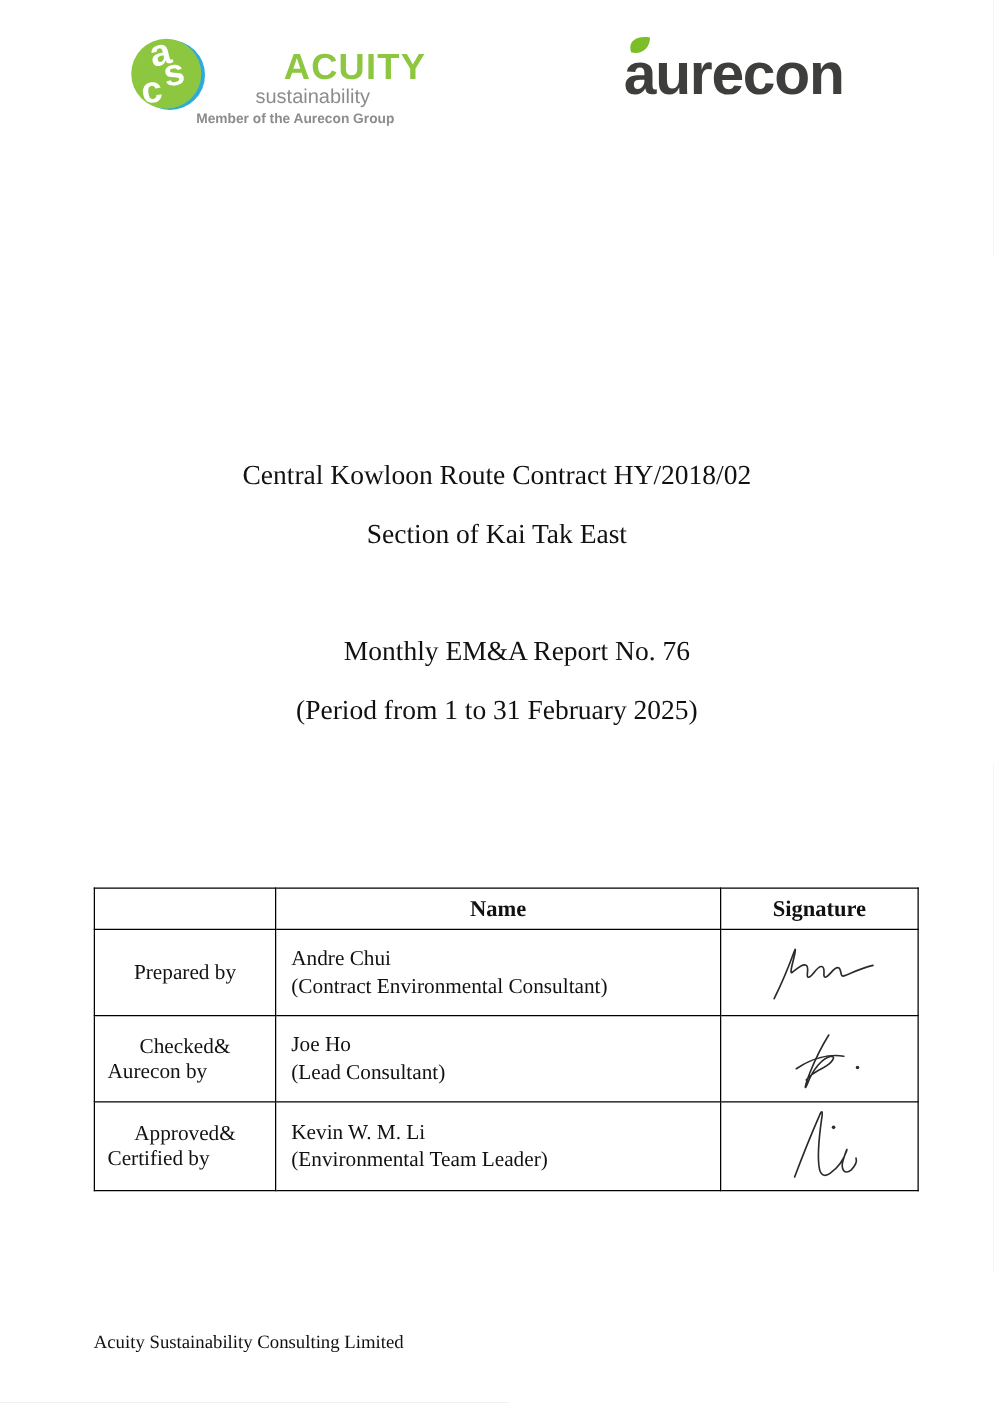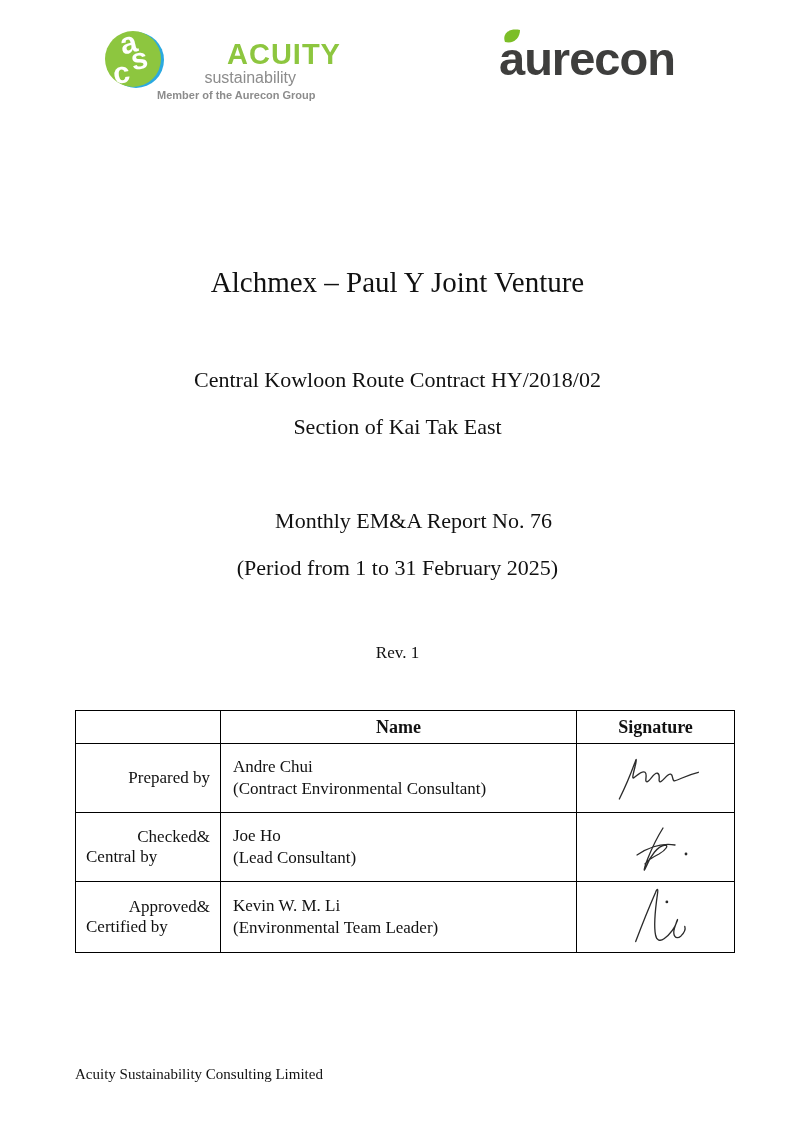--- a/index.html
+++ b/index.html
@@ -44,21 +44,21 @@
   
   .approval-table { position: absolute; left: 75px; top: 710px; border-collapse: collapse; table-layout: fixed; width: 650px; }
   .approval-table td, .approval-table th { border: 1.5px solid #000; font-size: 17px; vertical-align: middle; }
   .col-role { width: 142px; }
   .col-name { width: 353px; }
   .col-sig  { width: 155px; }
   .approval-table thead th { height: 30px; font-size: 18px; font-weight: bold; text-align: center; }
   .approval-table tbody td { height: 66px; }
   .row-approved td { height: 70px; }
   .role-cell { padding: 0 10px; }
-  .role-line1 { display: flex; justify-content: flex-end; }
+  .role-line1 { display: flex; justify-content: center; }
   .name-cell { padding: 0 12px; line-height: 1.28; }
   .sig-cell { text-align: center; }
   .sig-cell svg { display: inline-block; vertical-align: middle; }
 
   
   .footer-company { position: absolute; left: 75px; top: 1066px; font-size: 15px; }
 </style>
 </head>
 <body>
 
@@ -76,26 +76,24 @@
     <div class="acuity-tagline">Member of the Aurecon Group</div>
   </div>
 
   <div class="aurecon-logo">
     <svg class="aurecon-leaf" width="19" height="17" viewBox="0 0 19 17">
       <path d="M2,14 C-1,6 5,0 17,2 C17,10 11,16 2,14 Z" fill="#7CBE27"></path>
     </svg>
     <div class="aurecon-word">aurecon</div>
   </div>
 
-  <div class="center-line jv-title">Alchmex – Paul Y Joint Venture</div>
   <div class="center-line contract">Central Kowloon Route Contract HY/2018/02</div>
   <div class="center-line section">Section of Kai Tak East</div>
   <div class="center-line report">Monthly EM&amp;A Report No. 76</div>
   <div class="center-line period">(Period from 1 to 31 February 2025)</div>
-  <div class="center-line revision">Rev. 1</div>
 
   <table class="approval-table">
     <thead>
       <tr>
         <th class="col-role"></th>
         <th class="col-name">Name</th>
         <th class="col-sig">Signature</th>
       </tr>
     </thead>
     <tbody>
@@ -116,21 +114,21 @@
             <path d="M14,47 C20,35 27,18 31,7 C32,4 32,6 31,11 C29,19 27,26 29,25 C33,22 38,17 41,19 C44,21 40,29 43,29 C47,28 50,19 54,20 C58,21 54,29 57,29 C61,28 64,20 68,21 C71,22 69,28 72,28 C77,27 84,22 97,19" fill="none" stroke="#2b2b2b" stroke-width="1.4" stroke-linecap="round"></path>
           </svg>
         </td>
       </tr>
       <tr>
         <td class="role-cell">
           <div class="role-line1">
             <span>Checked</span>
             <span>&amp;</span>
           </div>
-          <div>Central by</div>
+          <div>Aurecon by</div>
         </td>
         <td class="name-cell">
           <div>Joe Ho</div>
           <div>(Lead Consultant)</div>
         </td>
         <td class="sig-cell">
           <svg width="85" height="58" viewBox="0 0 85 58">
             <path d="M50,10 C45,18 39,30 35,40 C31,50 30,56 33,49 C37,38 45,28 52,27 C56,27 53,32 46,36 C40,39 35,42 32,46" fill="none" stroke="#2b2b2b" stroke-width="1.3" stroke-linecap="round"></path>
             <path d="M24,37 C36,29 50,25 62,27" fill="none" stroke="#2b2b2b" stroke-width="1.3" stroke-linecap="round"></path>
             <circle cx="73" cy="36" r="1.4" fill="#2b2b2b"></circle>

